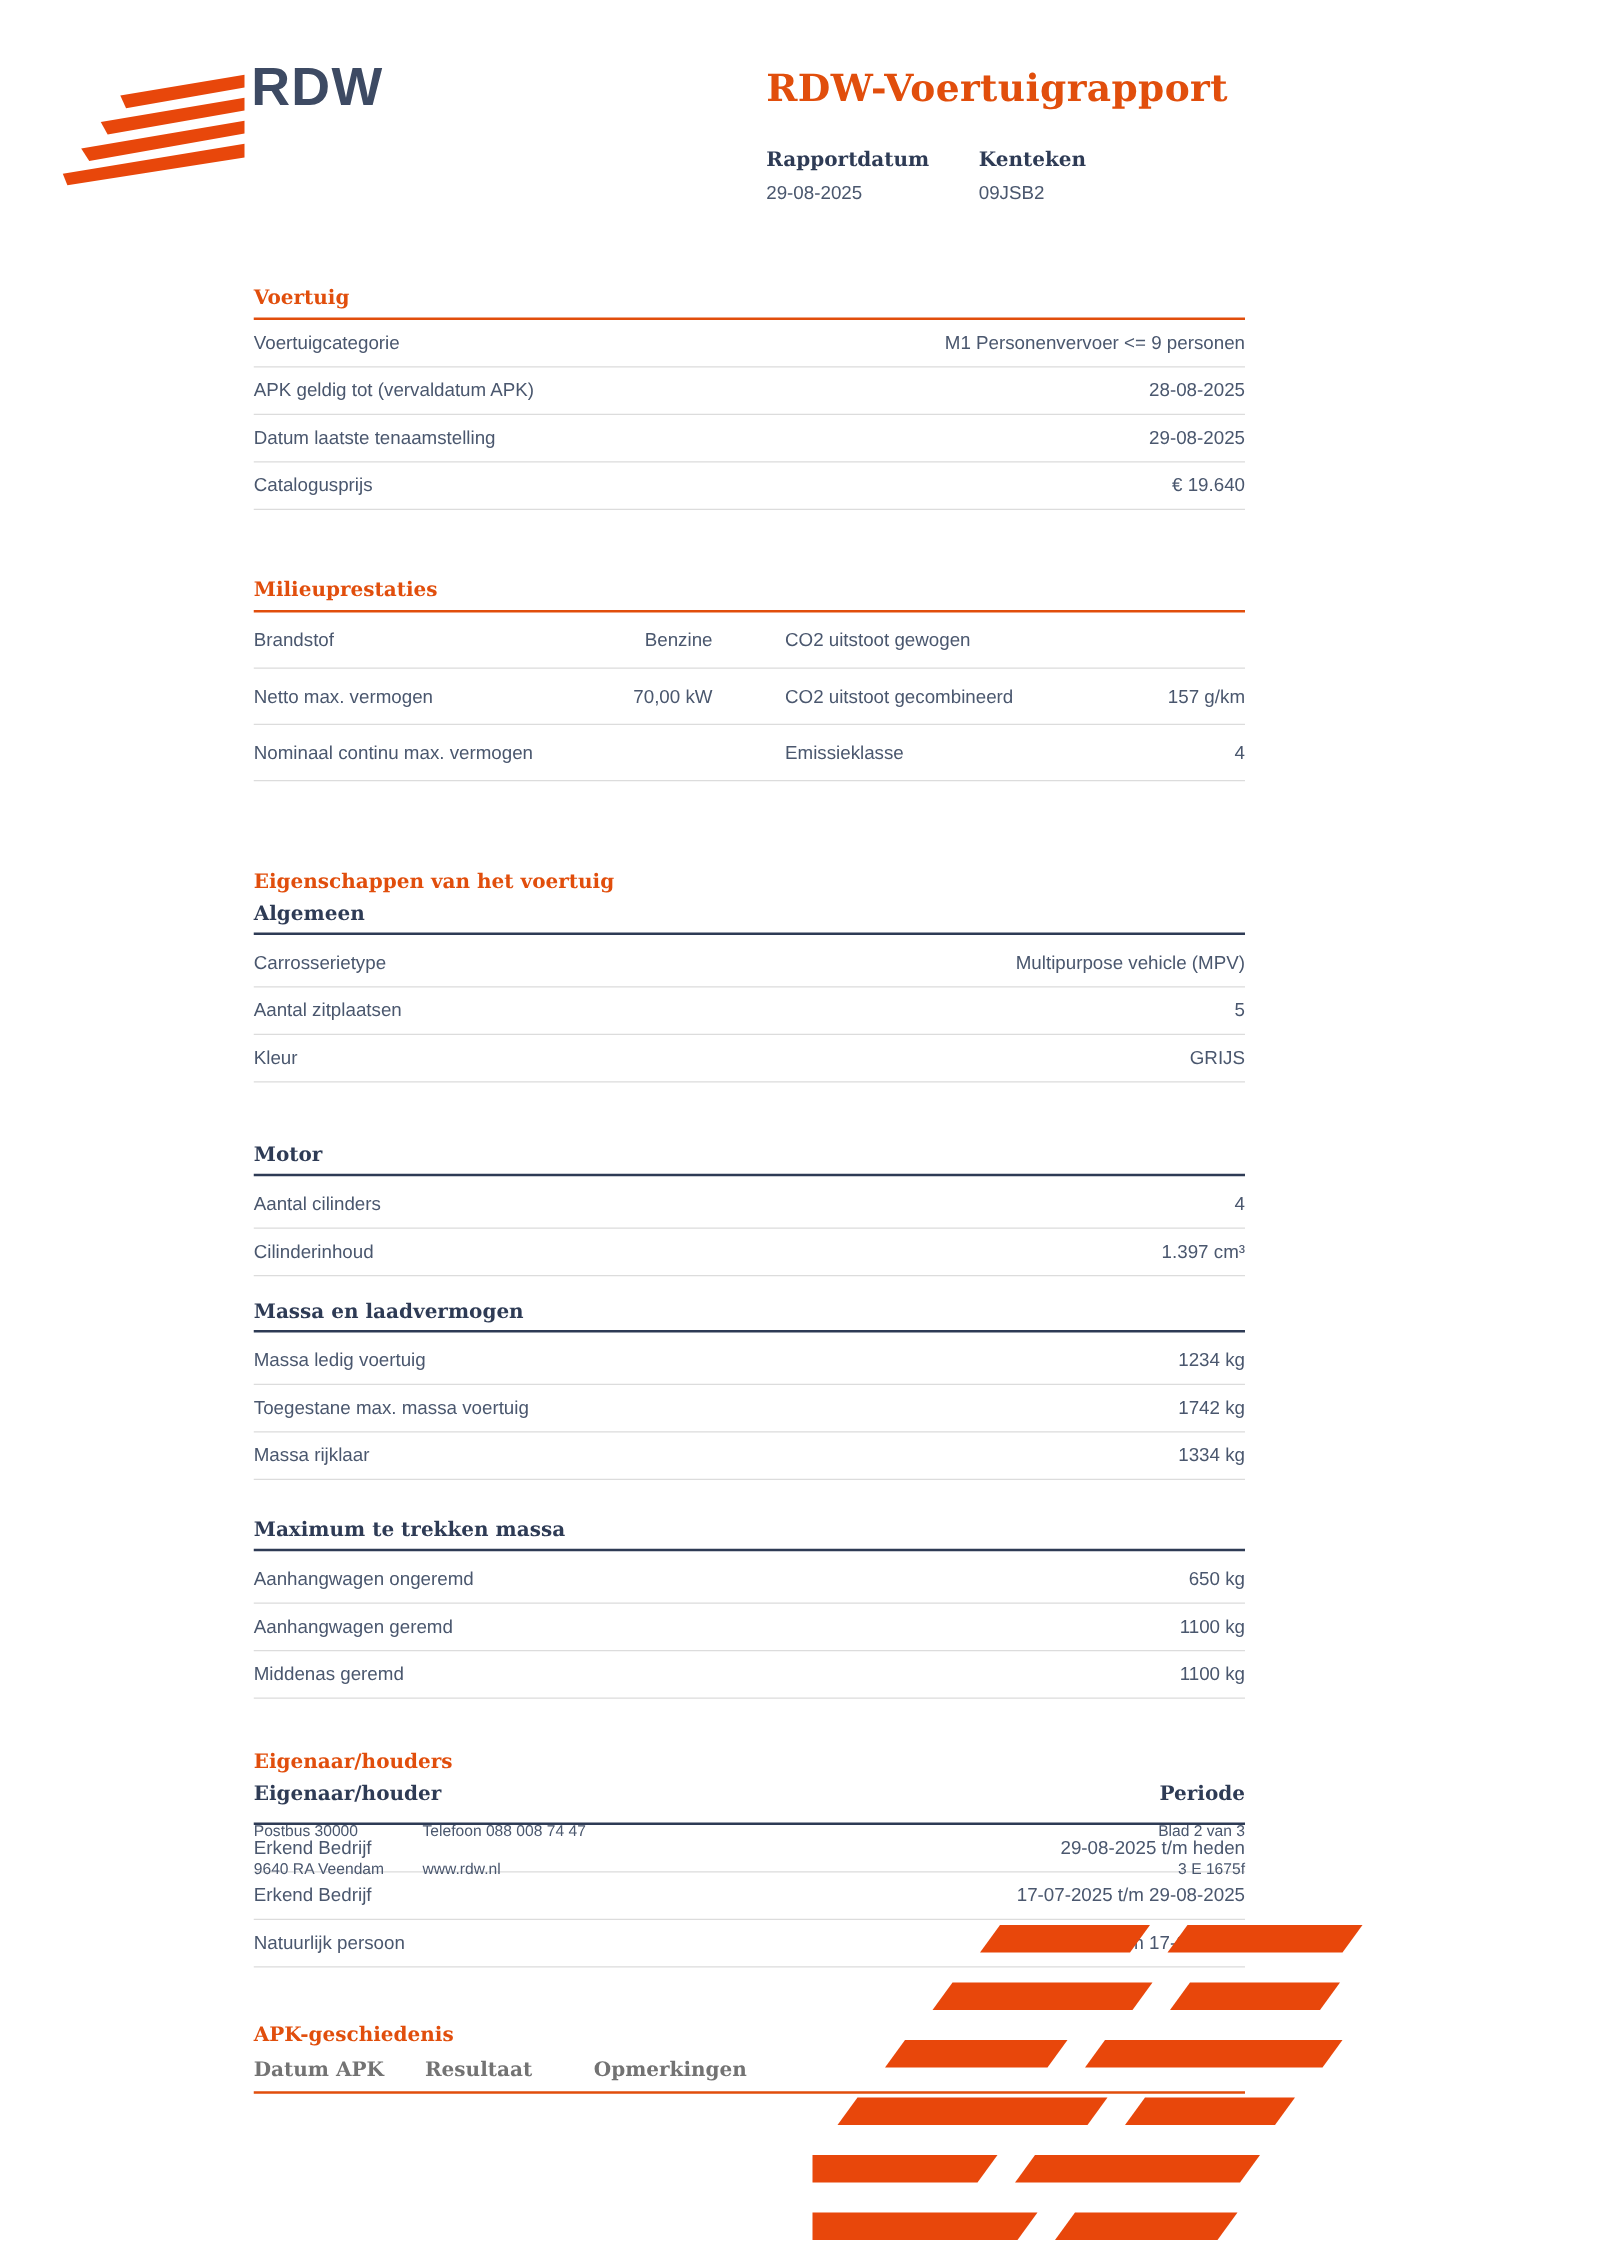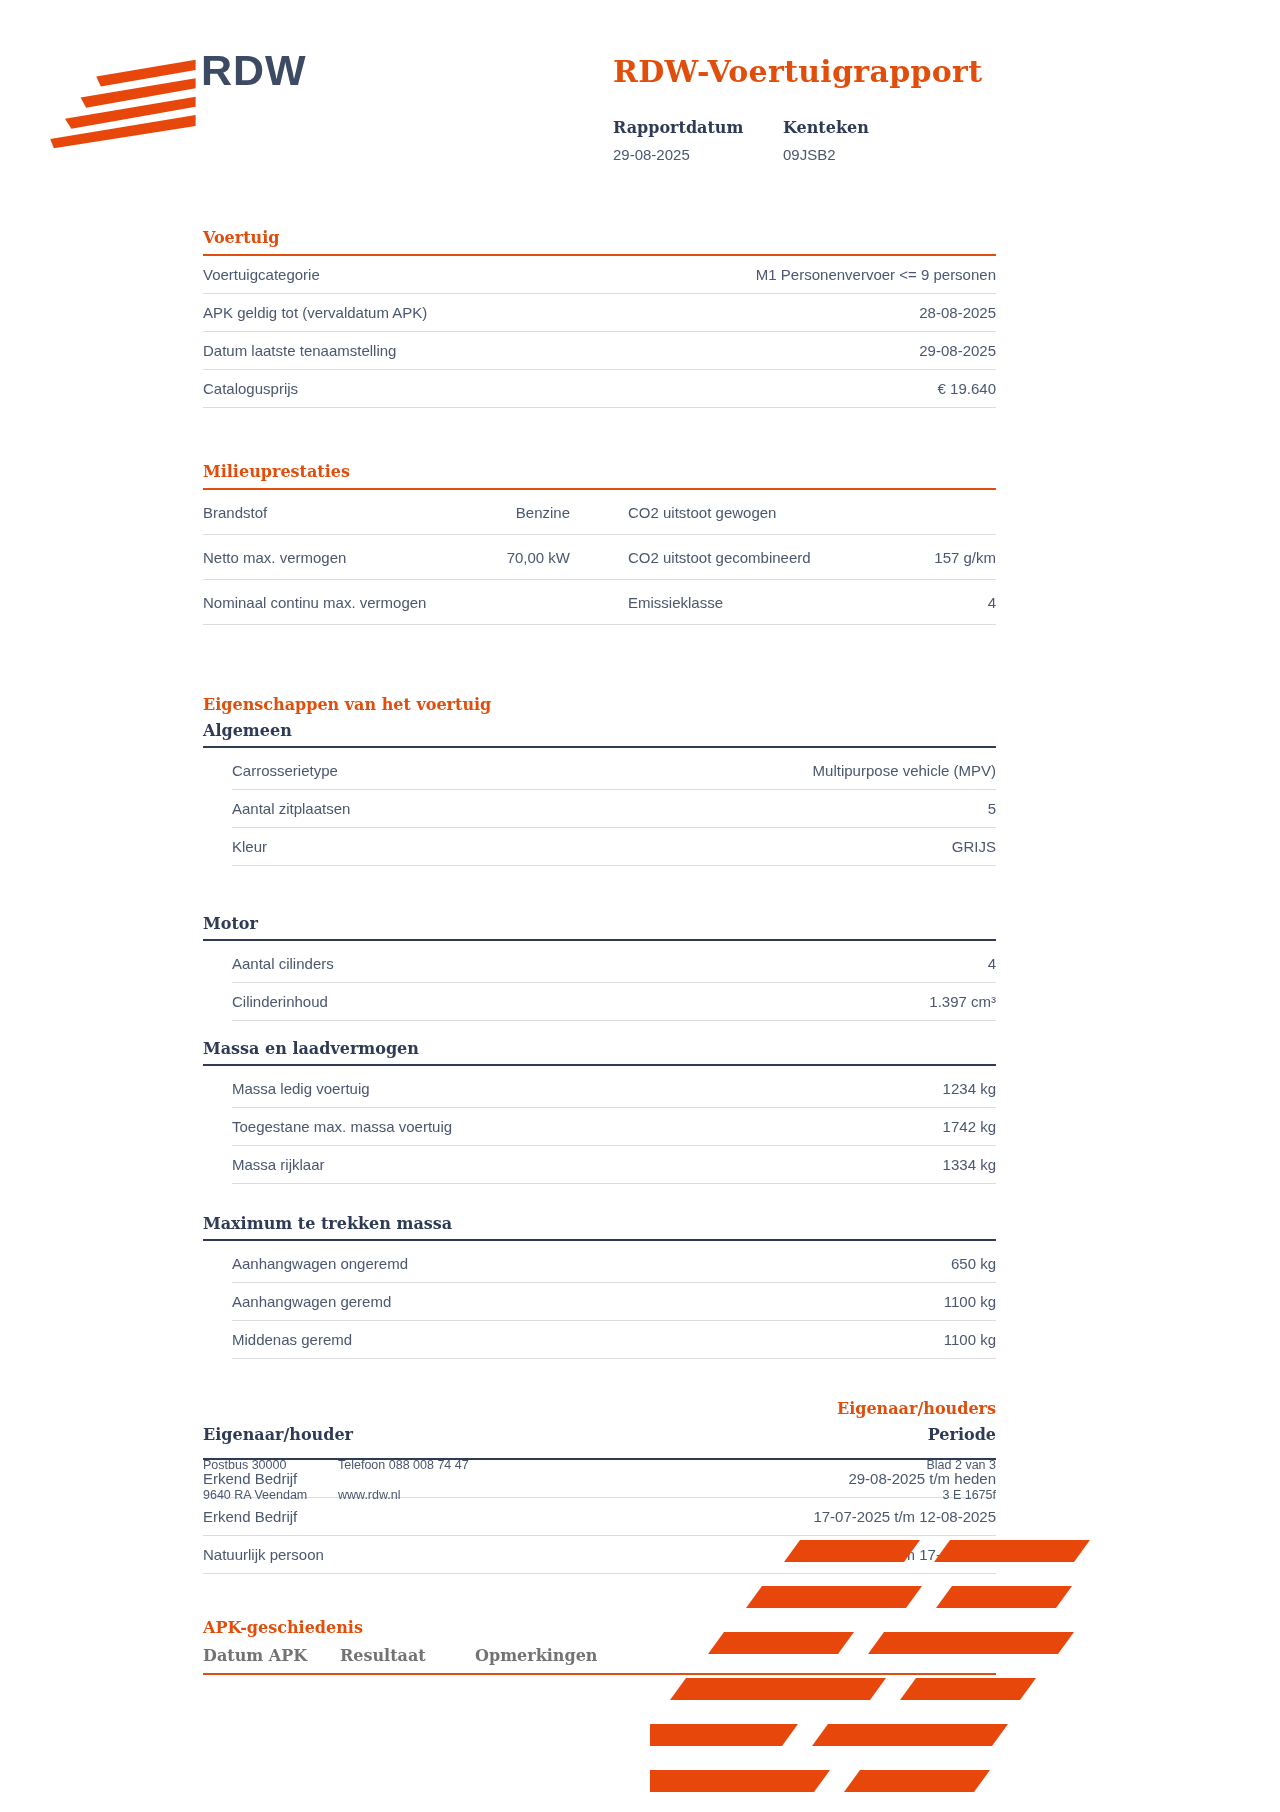--- a/index.html
+++ b/index.html
@@ -48,37 +48,37 @@
     font-size: 16px; line-height: 19px; color: #2e3b55;
     padding-bottom: 6px; border-bottom: 2px solid #2e3b55;
   }
 
   .row {
     display: flex; justify-content: space-between; align-items: center;
     height: 38px; border-bottom: 1px solid #dcdcdc; font-size: 15px;
   }
   .row .val { text-align: right; white-space: nowrap; }
 
-  .rows-tight { margin-top: 4px; margin-left: 29px; }
+  .rows-tight { margin-top: 4px; }
 
   .mrow {
     display: grid; grid-template-columns: 260px 107px 258px 168px;
     align-items: center; height: 45px;
     border-bottom: 1px solid #dcdcdc; font-size: 15px;
   }
   .mrow .v  { text-align: right; white-space: nowrap; }
   .mrow .l2 { padding-left: 58px; }
 
   .mt-milieu   { margin-top: 54px; }
   .mt-eigensch { margin-top: 70px; }
   .sub0 { margin-top: 6px; }
   .sub1 { margin-top: 48px; }
   .sub2 { margin-top: 18px; }
   .sub3 { margin-top: 30px; }
-  .mt-eigenaren { margin-top: 40px; text-align: right; }
+  .mt-eigenaren { margin-top: 40px; }
   .mt-apk       { margin-top: 44px; }
 
   .owner-head {
     margin-top: 6px;
     display: flex; justify-content: space-between;
     font-family: "DejaVu Serif", serif; font-weight: bold;
     font-size: 16px; line-height: 19px; color: #2e3b55;
     padding-bottom: 14px; border-bottom: 2px solid #2e3b55;
   }
 
@@ -237,21 +237,21 @@
       <span>Eigenaar/houder</span>
       <span>Periode</span>
     </div>
     <div>
       <div class="row">
         <span class="lbl">Erkend Bedrijf</span>
         <span class="val">29-08-2025 t/m heden</span>
       </div>
       <div class="row">
         <span class="lbl">Erkend Bedrijf</span>
-        <span class="val">17-07-2025 t/m 12-08-2025</span>
+        <span class="val">17-07-2025 t/m 29-08-2025</span>
       </div>
       <div class="row">
         <span class="lbl">Natuurlijk persoon</span>
         <span class="val">18-08-2009 t/m 17-07-2025</span>
       </div>
     </div>
 
     <div class="sec-h sec-h--bare mt-apk">APK-geschiedenis</div>
     <div class="apk-head">
       <span>Datum APK</span>

